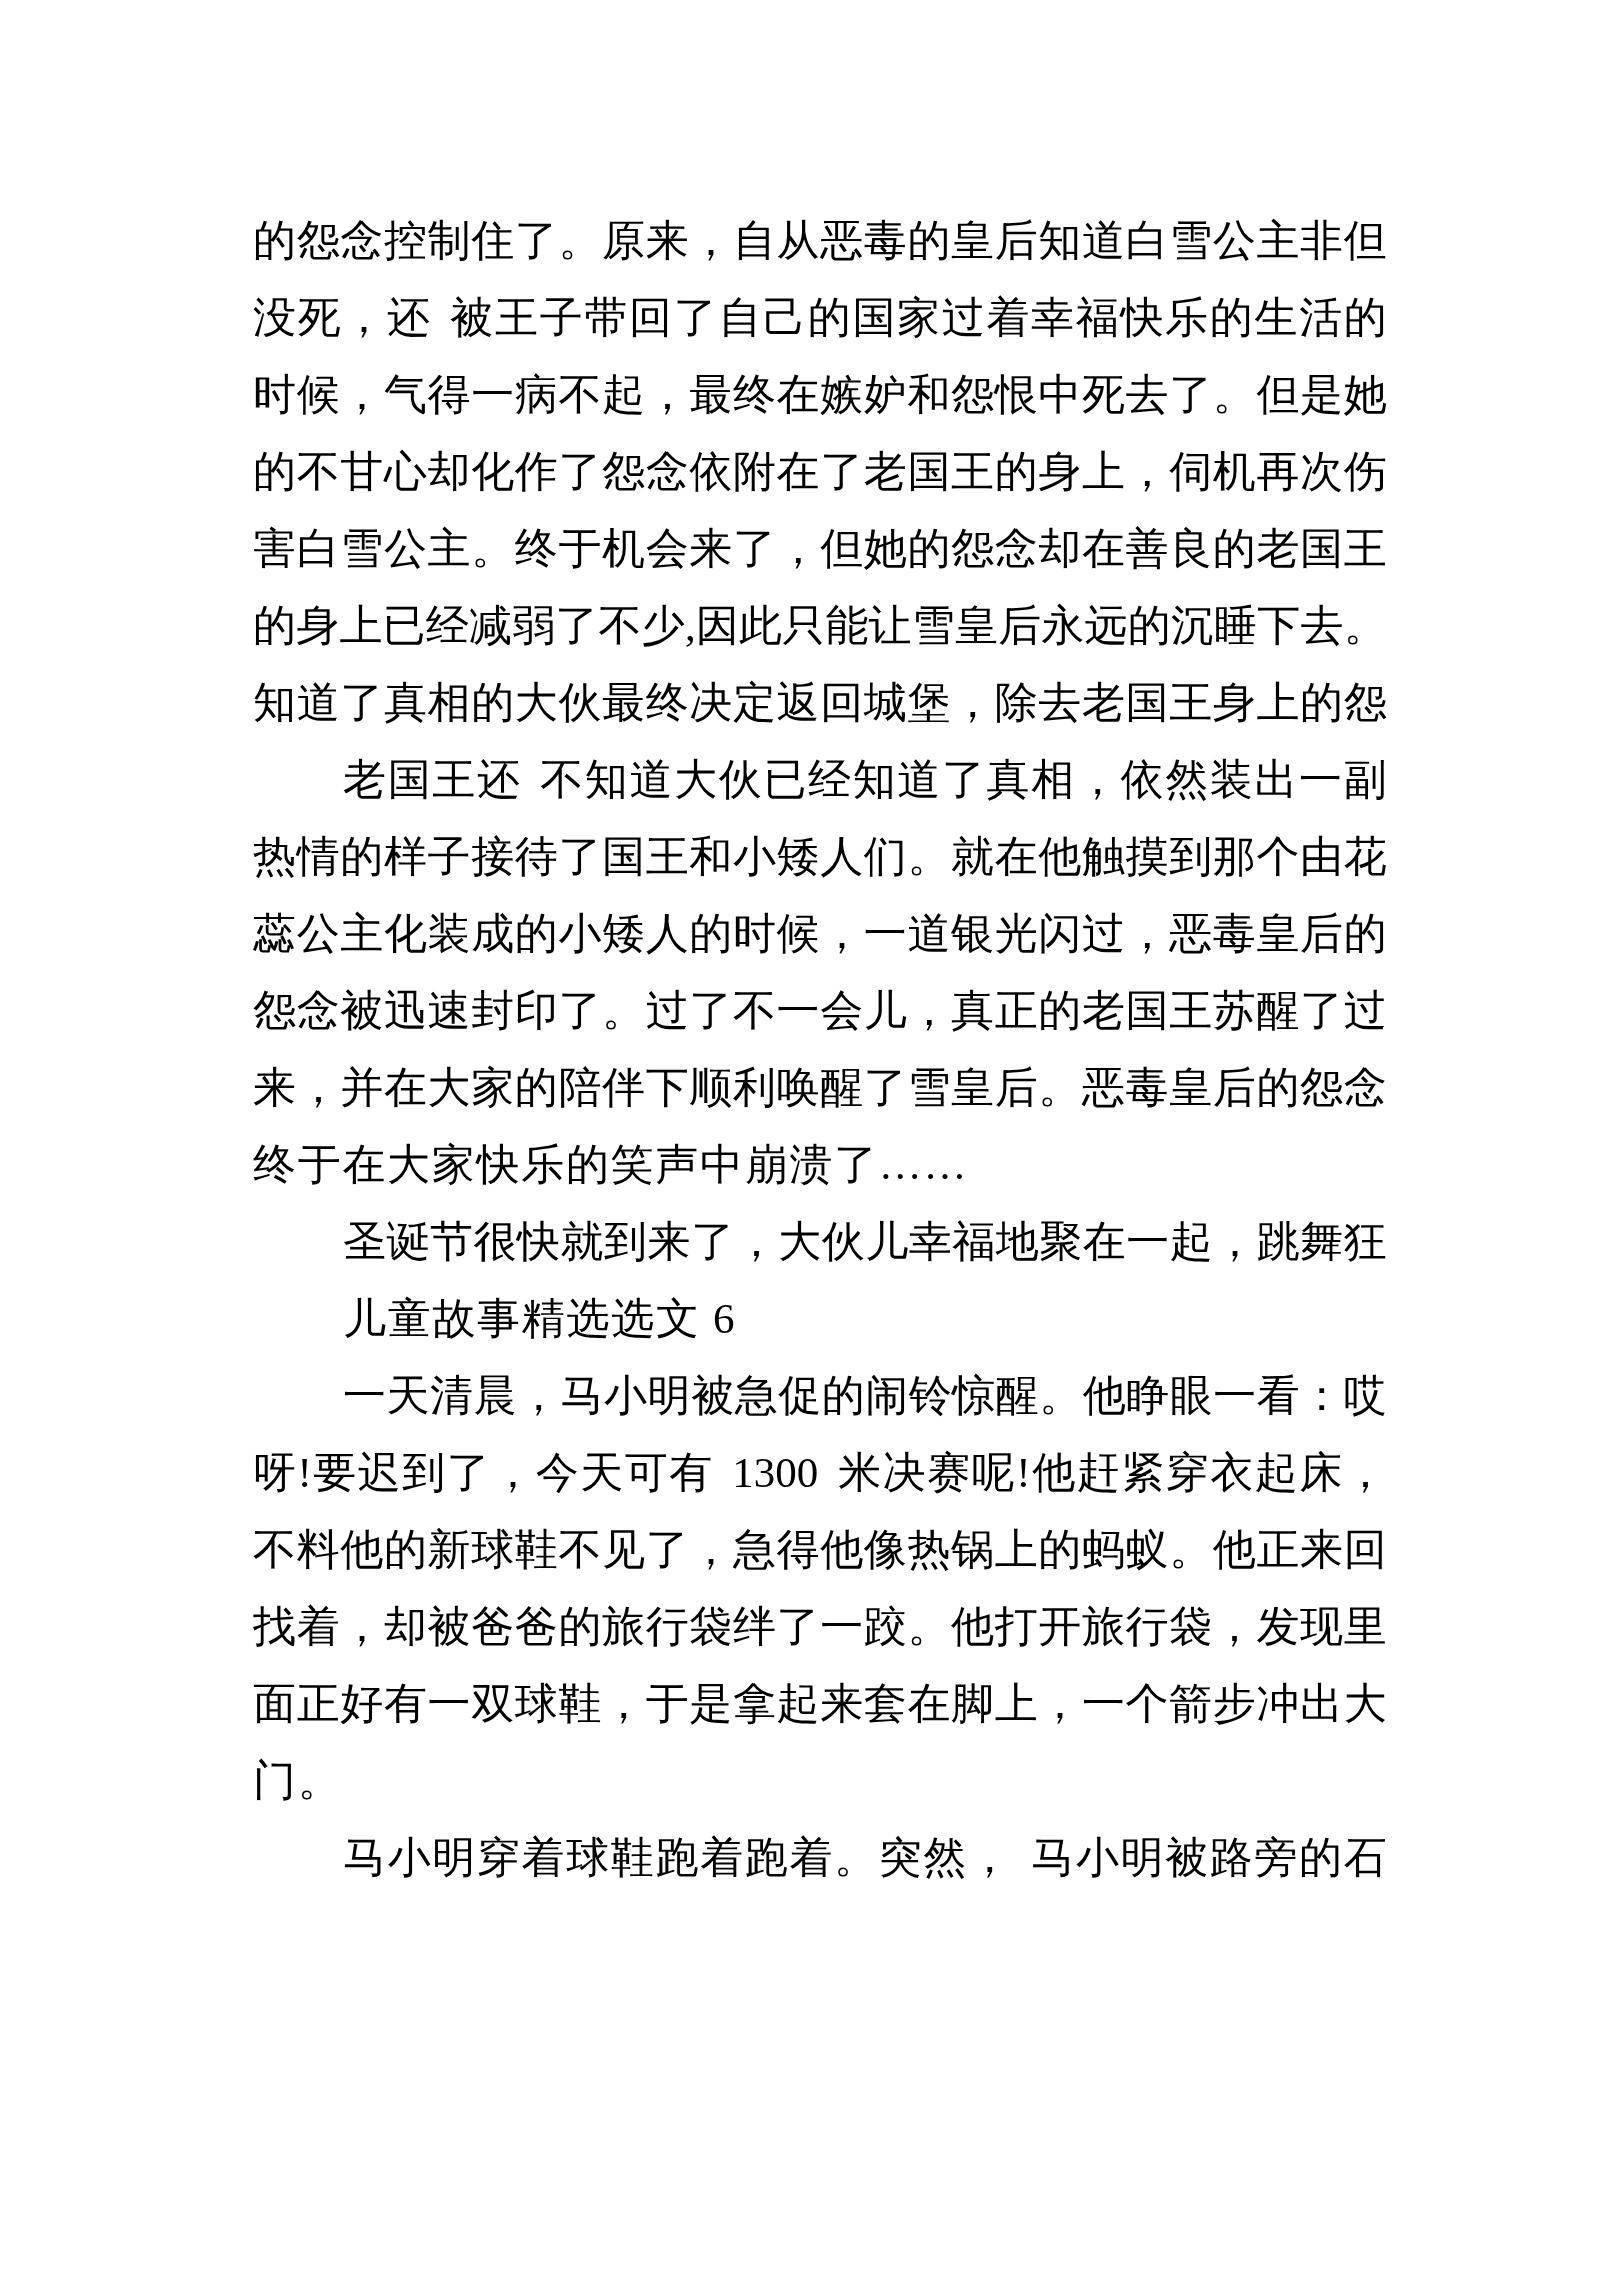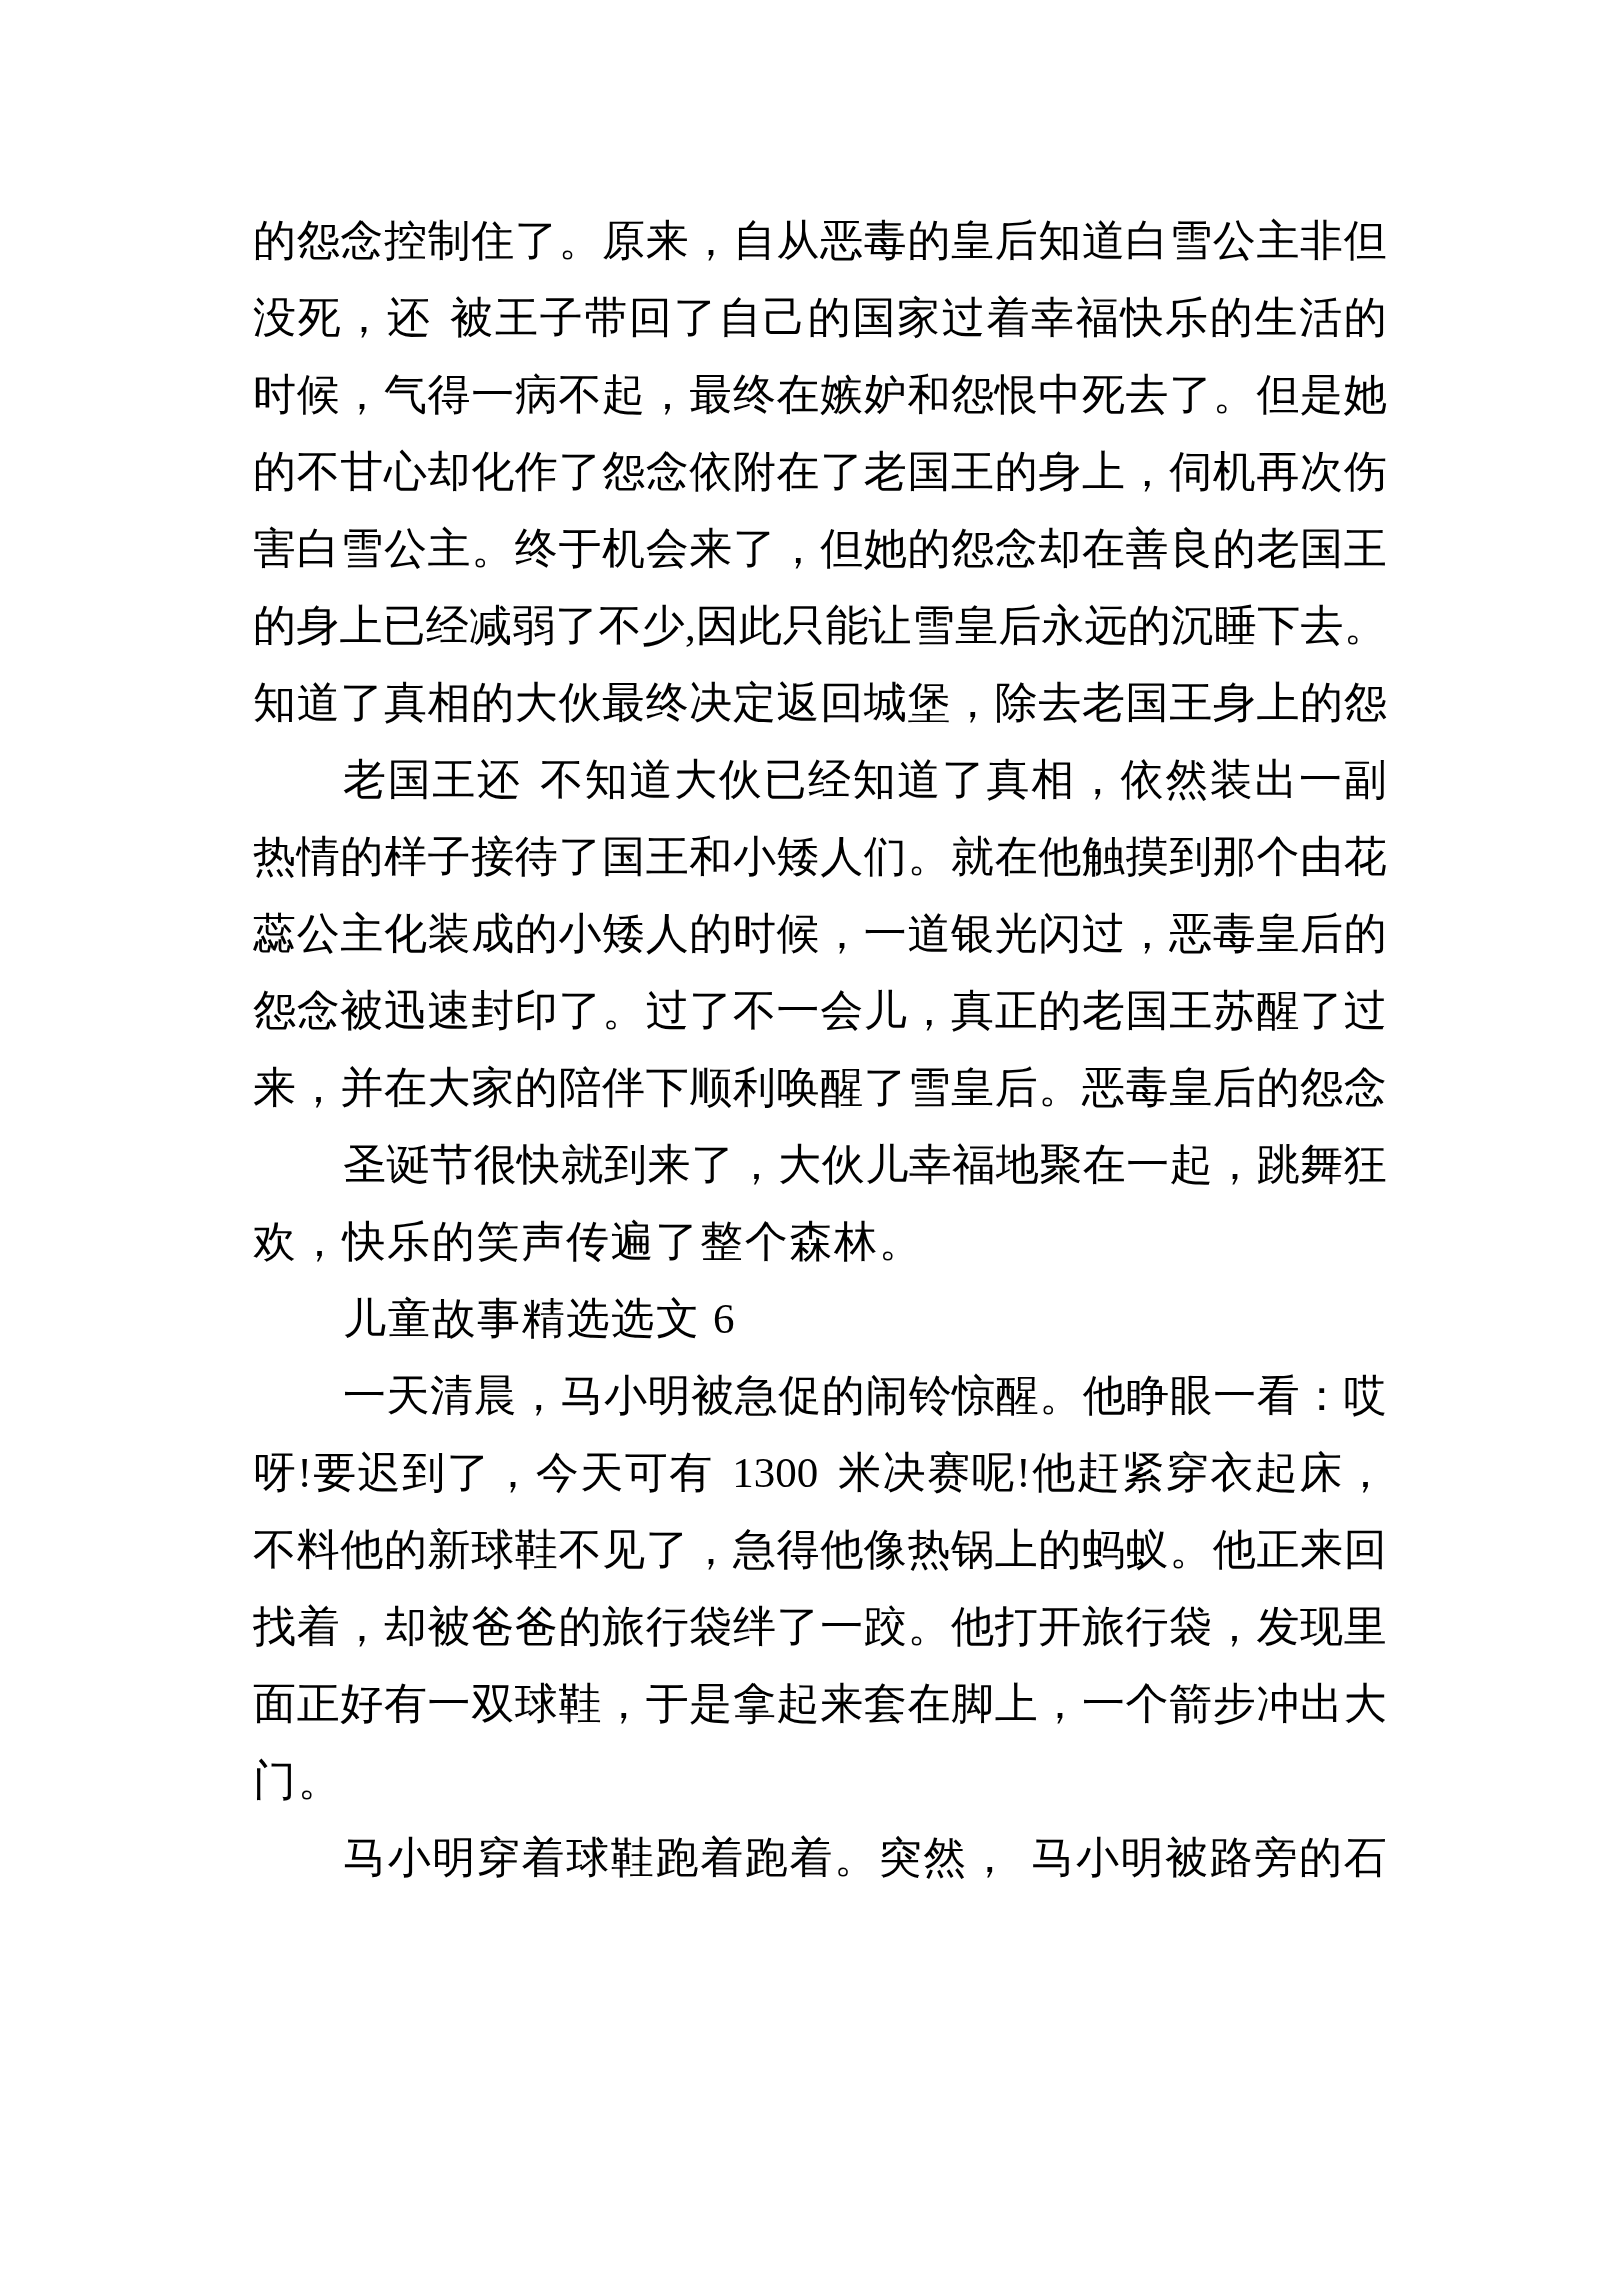--- a/index.html
+++ b/index.html
@@ -369,20 +369,21 @@
         <span>后</span>
         <span>。</span>
         <span>恶</span>
         <span>毒</span>
         <span>皇</span>
         <span>后</span>
         <span>的</span>
         <span>怨</span>
         <span>念</span>
       </div>
+      <div class="line">终于在大家快乐的笑声中崩溃了……</div>
       <div class="line j ind">
         <span>圣</span>
         <span>诞</span>
         <span>节</span>
         <span>很</span>
         <span>快</span>
         <span>就</span>
         <span>到</span>
         <span>来</span>
         <span>了</span>
@@ -395,21 +396,20 @@
         <span>地</span>
         <span>聚</span>
         <span>在</span>
         <span>一</span>
         <span>起</span>
         <span>，</span>
         <span>跳</span>
         <span>舞</span>
         <span>狂</span>
       </div>
-      <div class="line">欢，快乐的笑声传遍了整个森林。</div>
       <div class="line ind">儿童故事精选选文 6</div>
       <div class="line j ind">
         <span>一</span>
         <span>天</span>
         <span>清</span>
         <span>晨</span>
         <span>，</span>
         <span>马</span>
         <span>小</span>
         <span>明</span>

